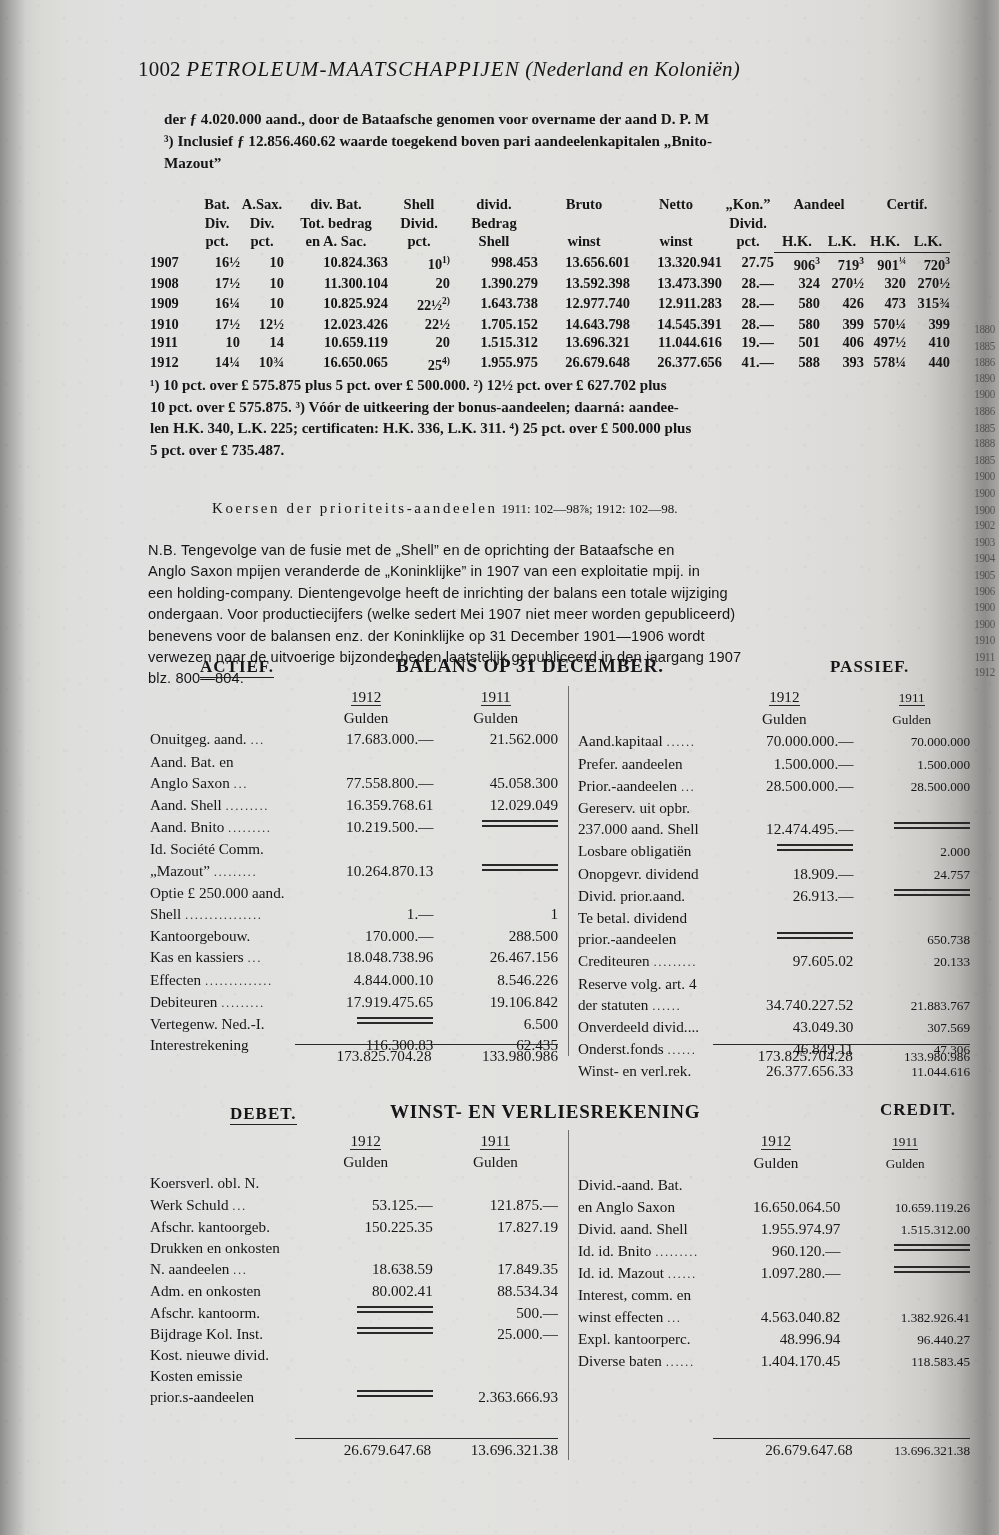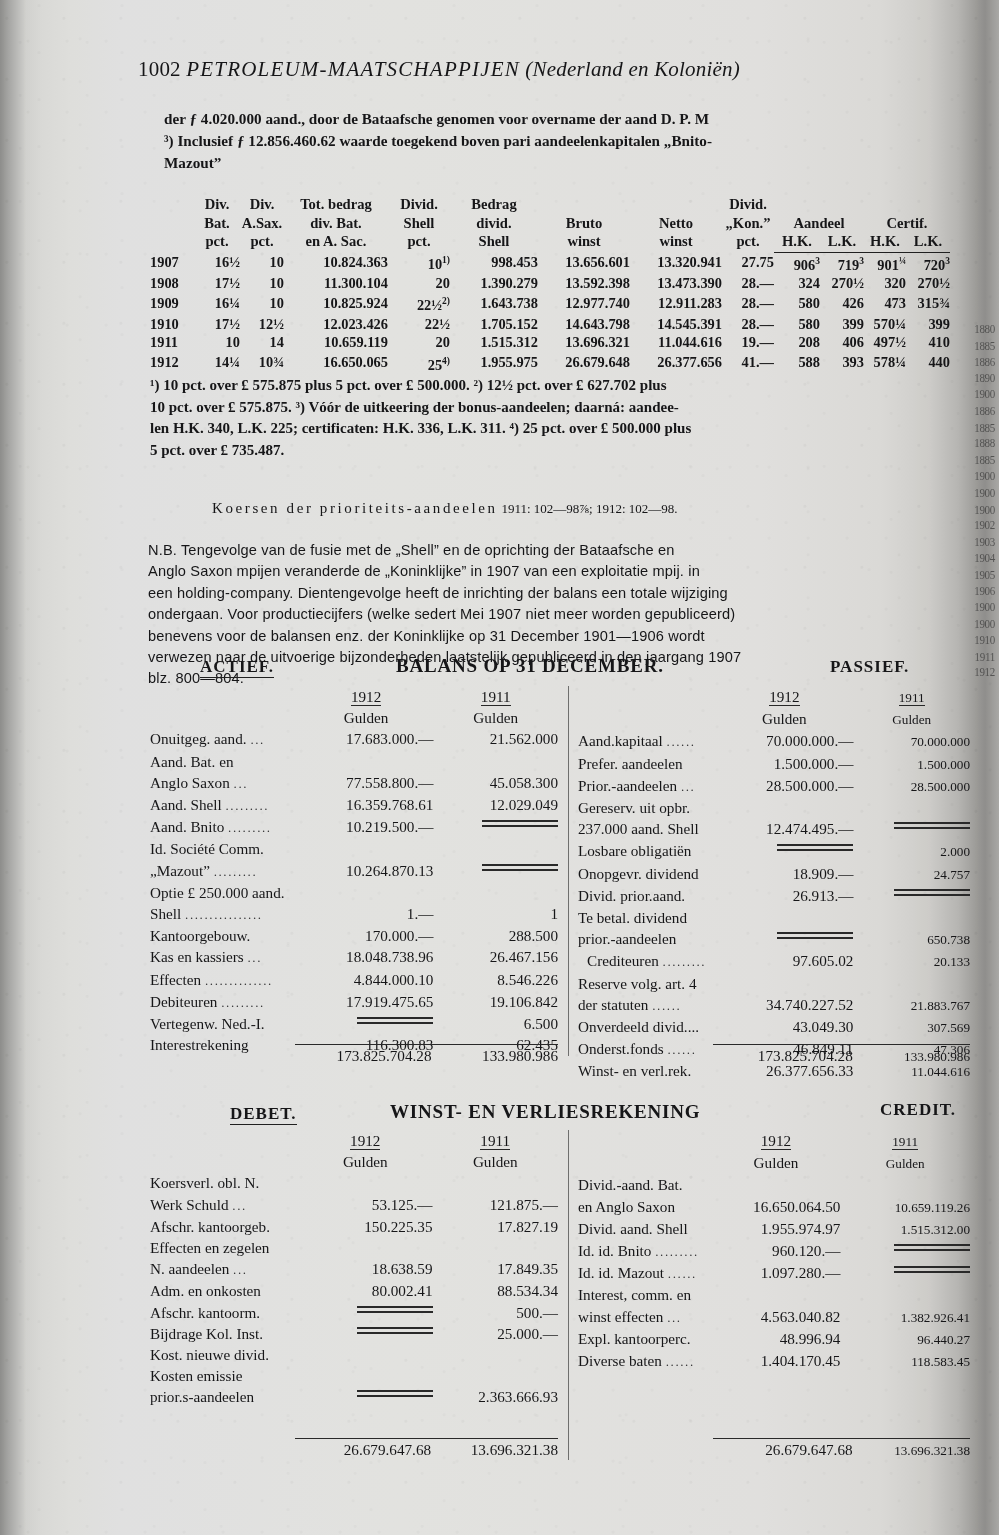--- a/index.html
+++ b/index.html
@@ -146,46 +146,46 @@
   <div id="intro" class="ink">
     <div class="ln">der ƒ 4.020.000 aand., door de Bataafsche genomen voor overname der aand D. P. M</div>
     <div class="ln">³) Inclusief ƒ 12.856.460.62 waarde toegekend boven pari aandeelenkapitalen „Bnito-</div>
     <div class="ln">Mazout”</div>
   </div>
 
   <div id="divtable" class="ink">
     <table>
       <thead>
         <tr>
+          <th></th>
+          <th>Bat.</th>
+          <th>A.Sax.</th>
+          <th>div. Bat.</th>
+          <th>Shell</th>
+          <th>divid.</th>
+          <th>Bruto</th>
+          <th>Netto</th>
+          <th>„Kon.”</th>
+          <th colspan="2">Aandeel</th>
+          <th colspan="2" class="sm">Certif.</th>
+        </tr>
+        <tr>
           <th class="c-year"></th>
           <th class="c-bat">Div.</th>
           <th class="c-asax">Div.</th>
           <th class="c-tot">Tot. bedrag</th>
           <th class="c-shpct">Divid.</th>
           <th class="c-shbed">Bedrag</th>
           <th class="c-bruto"></th>
           <th class="c-netto"></th>
           <th class="c-kon">Divid.</th>
           <th class="c-hk"></th>
             <th class="c-lk"></th>
             <th class="c-chk"></th>
             <th class="c-clk"></th>
-        </tr>
-        <tr>
-          <th></th>
-          <th>Bat.</th>
-          <th>A.Sax.</th>
-          <th>div. Bat.</th>
-          <th>Shell</th>
-          <th>divid.</th>
-          <th>Bruto</th>
-          <th>Netto</th>
-          <th>„Kon.”</th>
-          <th colspan="2">Aandeel</th>
-          <th colspan="2" class="sm">Certif.</th>
         </tr>
         <tr>
           <th></th>
           <th>pct.</th>
           <th>pct.</th>
           <th>en A. Sac.</th>
           <th>pct.</th>
           <th>Shell</th>
           <th>winst</th>
           <th>winst</th>
@@ -260,21 +260,21 @@
           <tr>
             <td class="yr">1911</td>
             <td>10</td>
             <td>14</td>
             <td>10.659.119</td>
             <td>20</td>
             <td>1.515.312</td>
             <td>13.696.321</td>
             <td>11.044.616</td>
             <td>19.—</td>
-            <td>208</td>
+            <td>501</td>
             <td>406</td>
             <td class="smr">497½</td>
             <td class="smr">410</td>
           </tr>
           <tr>
             <td class="yr">1912</td>
             <td>14¼</td>
             <td>10¾</td>
             <td>16.650.065</td>
             <td>25<sup>4)</sup></td>
@@ -483,21 +483,21 @@
             <td class="lbl" style="width: 138px;">Te betal. dividend </td>
             <td class="num" style="width: 130px;"></td>
             <td class="num rsmall" style="width: 108px;"></td>
           </tr>
           <tr>
             <td class="lbl" style="width: 138px;">   prior.-aandeelen </td>
             <td class="num" style="width: 130px;"><span class="dash2"></span></td>
             <td class="num rsmall" style="width: 108px;">650.738</td>
           </tr>
           <tr>
-            <td class="lbl" style="width: 138px; text-align: center;">Crediteuren <span class="dots">.........</span></td>
+            <td class="lbl" style="width: 138px;">Crediteuren <span class="dots">.........</span></td>
             <td class="num" style="width: 130px;">97.605.02</td>
             <td class="num rsmall" style="width: 108px;">20.133</td>
           </tr>
           <tr>
             <td class="lbl" style="width: 138px;">Reserve volg. art. 4 </td>
             <td class="num" style="width: 130px;"></td>
             <td class="num rsmall" style="width: 108px;"></td>
           </tr>
           <tr>
             <td class="lbl" style="width: 138px;">   der statuten <span class="dots">......</span></td>
@@ -564,21 +564,21 @@
             <td class="lbl" style="width: 150px;">   Werk Schuld <span class="dots">...</span></td>
             <td class="num" style="width: 128px;">53.125.—</td>
             <td class="num" style="width: 118px;">121.875.—</td>
           </tr>
           <tr>
             <td class="lbl" style="width: 150px; margin-top: 24px;">Afschr. kantoorgeb. </td>
             <td class="num" style="width: 128px;">150.225.35</td>
             <td class="num" style="width: 118px;">17.827.19</td>
           </tr>
           <tr>
-            <td class="lbl" style="width: 150px;">Effecten en zegelen </td>
+            <td class="lbl" style="width: 150px;">Drukken en onkosten </td>
             <td class="num" style="width: 128px;"></td>
             <td class="num" style="width: 118px;"></td>
           </tr>
           <tr>
             <td class="lbl" style="width: 150px;">   N. aandeelen <span class="dots">...</span></td>
             <td class="num" style="width: 128px;">18.638.59</td>
             <td class="num" style="width: 118px;">17.849.35</td>
           </tr>
           <tr>
             <td class="lbl" style="width: 150px;">Adm. en onkosten </td>

